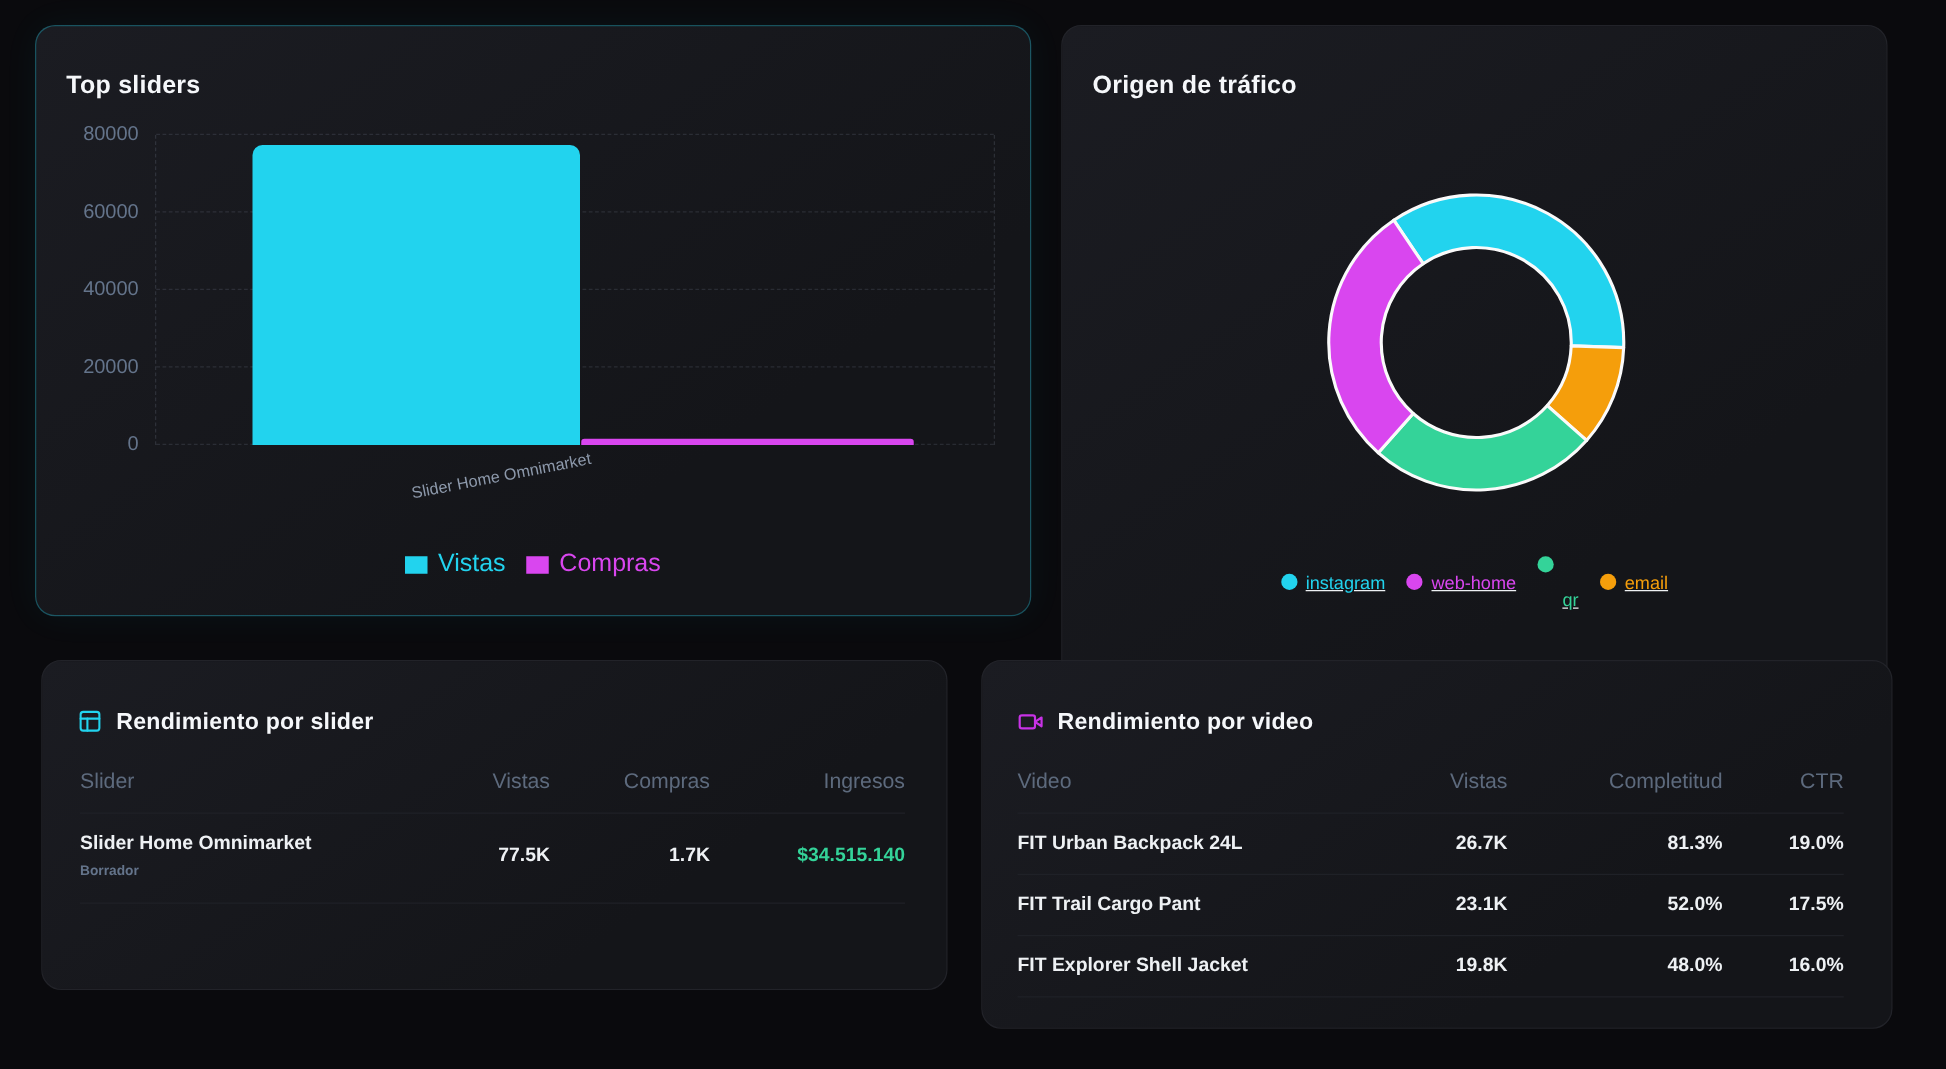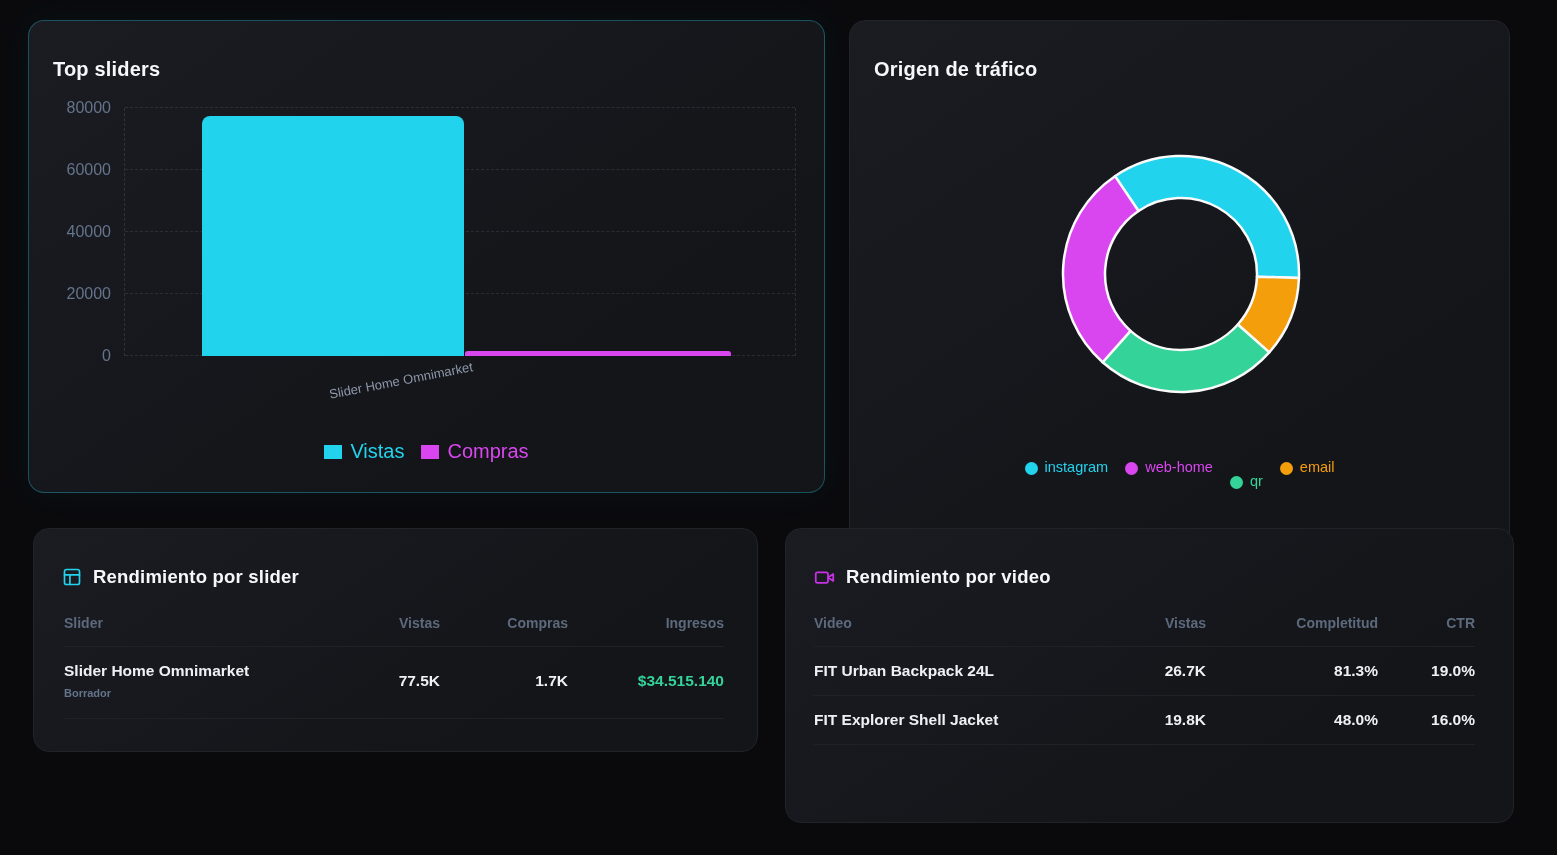--- a/index.html
+++ b/index.html
@@ -12,21 +12,21 @@
   }
   .panel {
     position:absolute;
     background:linear-gradient(145deg,#1b1c22 0%,#141519 70%);
     border:1px solid #222329;
     border-radius:16px;
   }
   .panel-top-sliders { left:28px; top:20px; width:797px; height:473px;
     border-color:rgba(34,211,238,.32); box-shadow:0 0 30px rgba(34,211,238,.05); }
   .panel-traffic { left:849px; top:20px; width:661px; height:583px; }
-  .panel-slider-table { left:33px; top:528px; width:725px; height:224px; }
+  .panel-slider-table { left:33px; top:528px; width:725px; height:264px; }
   .panel-video-table { left:785px; top:528px; width:729px; height:295px; }
 
   .panel-title {
     margin:0; position:absolute; top:48px; left:24px;
     font-size:20px; font-weight:700; color:#f5f7fa; letter-spacing:.2px;
     transform:translateY(-50%);
   }
   .title-row {
     position:absolute; top:37px; left:28px;
     display:flex; align-items:center; gap:11px;
@@ -57,31 +57,31 @@
   .bar-legend .legend-item { display:flex; align-items:center; gap:8px;
     font-size:20px; font-weight:400; cursor:pointer; }
   .swatch { width:18px; height:14px; display:inline-block; }
 
   
   .donut-svg { position:absolute; left:201px; top:123px; }
   .donut-legend {
     position:absolute; left:0; right:0; top:424px;
     display:flex; justify-content:center; align-items:center; gap:17px;
   }
-  .donut-legend .legend-item { display:flex; align-items:flex-end; gap:7px;
-    font-size:14.5px; cursor:pointer; }
+  .donut-legend .legend-item { display:flex; align-items:flex-start; gap:7px;
+    font-size:14.5px; cursor:pointer;text-decoration:underline; }
   .dot { width:13px; height:13px; border-radius:50%; display:inline-block; }
 
   
   .table-wrap { position:absolute; left:30px; right:33px; top:86px; }
   .panel-video-table .table-wrap { left:28px; right:38px; }
   .grid-slider { display:grid; grid-template-columns:1fr 115px 128px 156px; align-items:center; }
   .grid-video  { display:grid; grid-template-columns:1fr 120px 172px 97px;  align-items:center; }
   .thead { padding-bottom:15px; border-bottom:1px solid #1f2127; }
-  .th { color:#5d6a7d; font-size:14px; font-weight:700; }
+  .th { color:#5d6a7d; font-size:17px; font-weight:400; }
   .th.right { text-align:right; }
   .trow { border-bottom:1px solid #1f2127; }
   .grid-slider.trow { padding:15px 0 19px; }
   .grid-video.trow  { padding:15px 0; }
   .row-title { color:#eef1f4; font-weight:700; font-size:15.5px; }
   .row-sub   { color:#64748b; font-size:11px; margin-top:7px;font-weight:bold; }
   .cell-num  { text-align:right; color:#eef1f4; font-weight:700; font-size:15.5px; }
 </style>
 </head>
 <body>
@@ -196,20 +196,28 @@
           <div class="trow grid-video">
             <div class="cell-name">
               <div class="row-title">FIT Urban Backpack 24L</div>
             </div>
             <div class="cell-num">26.7K</div>
             <div class="cell-num">81.3%</div>
             <div class="cell-num">19.0%</div>
           </div>
           <div class="trow grid-video">
             <div class="cell-name">
+              <div class="row-title">FIT Trail Cargo Pant</div>
+            </div>
+            <div class="cell-num">23.1K</div>
+            <div class="cell-num">52.0%</div>
+            <div class="cell-num">17.5%</div>
+          </div>
+          <div class="trow grid-video">
+            <div class="cell-name">
               <div class="row-title">FIT Explorer Shell Jacket</div>
             </div>
             <div class="cell-num">19.8K</div>
             <div class="cell-num">48.0%</div>
             <div class="cell-num">16.0%</div>
           </div>
         </div>
     </div>
   </section>
 

